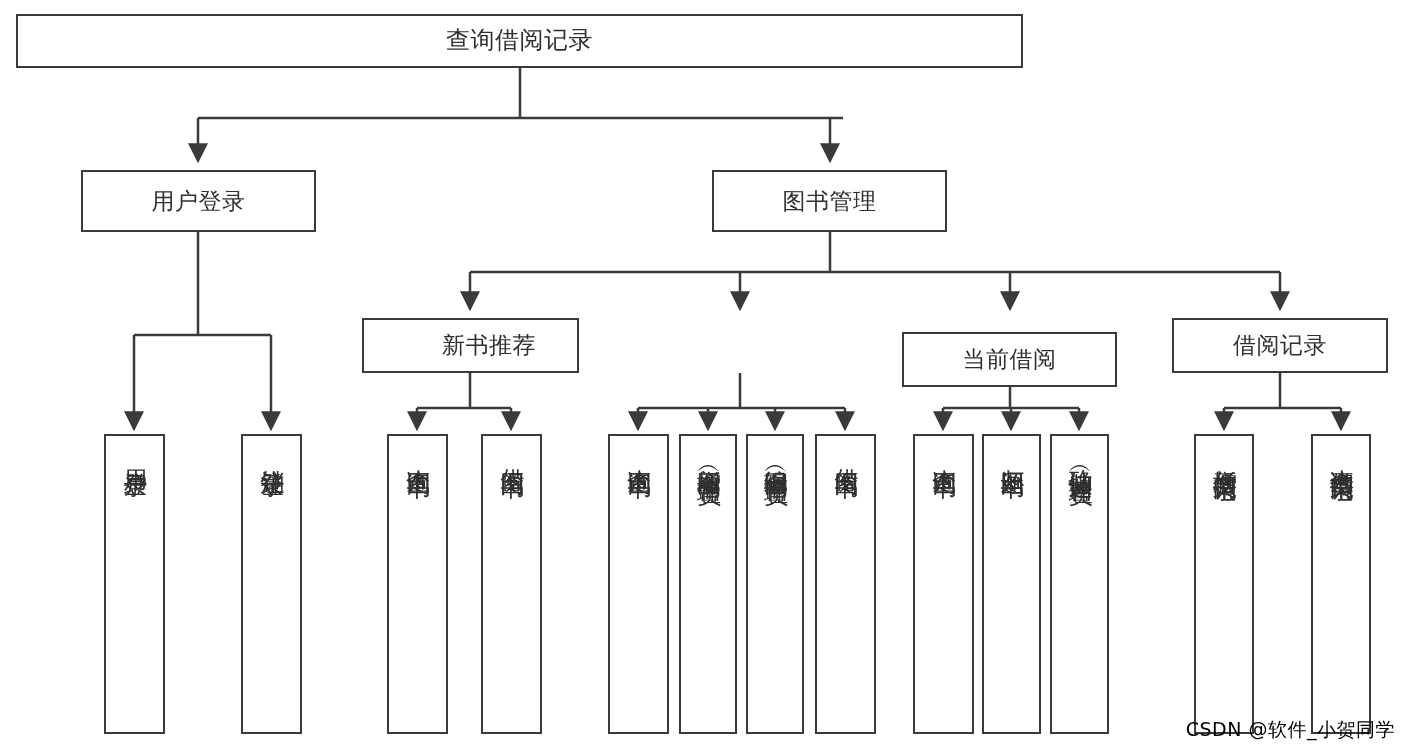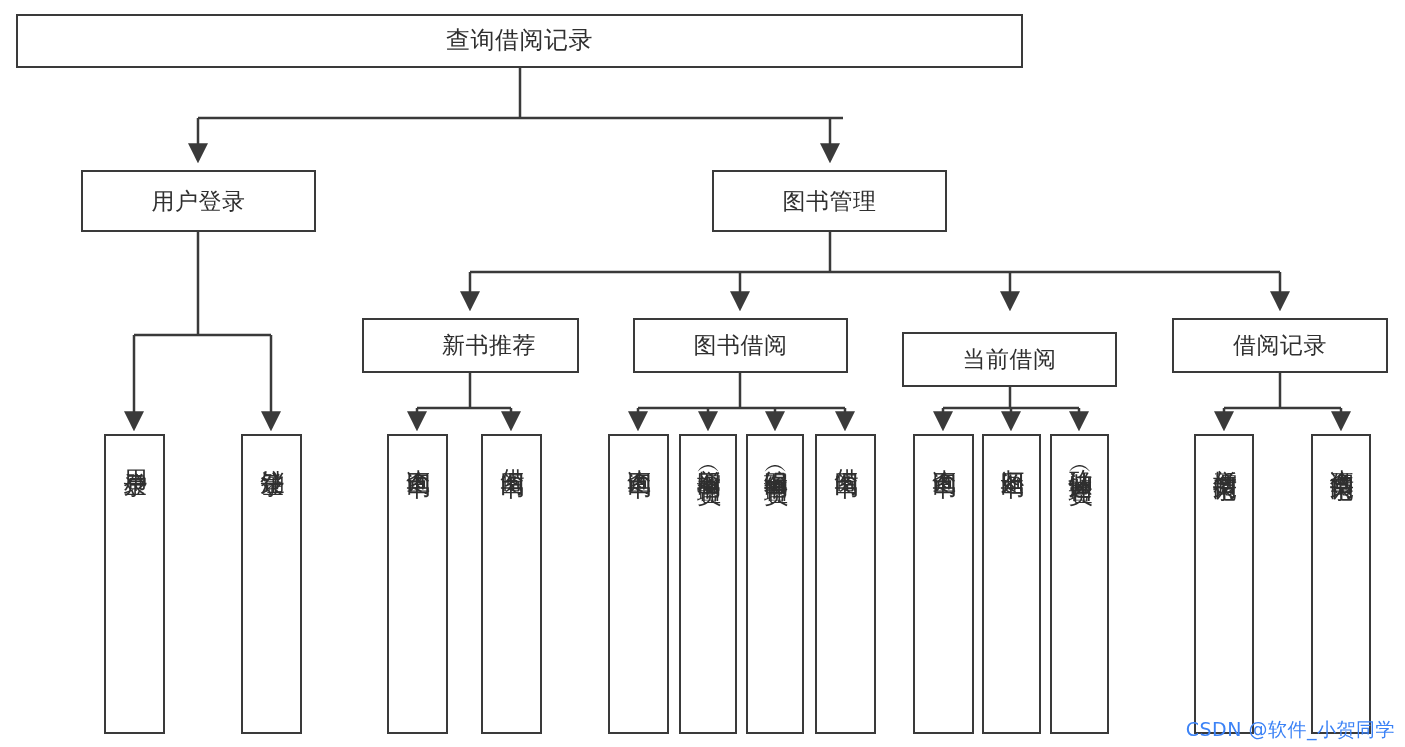--- a/index.html
+++ b/index.html
@@ -57,21 +57,21 @@
     line-height: 1.08;
     letter-spacing: 2px;
     white-space: nowrap;
     text-align: start;
   }
   .watermark {
     position: absolute;
     right: 10px;
     bottom: 4px;
     font-size: 19px;
-    color: #3b82f6;
+    color: #000000;
     white-space: nowrap;
     letter-spacing: 0.5px;
   }
 </style>
 </head>
 <body>
 
 <div id="canvas">
 
   <svg class="wires" viewBox="0 0 1405 747">
@@ -131,23 +131,20 @@
   <div class="node lvl2" style="left:81px; top:170px; width:235px; height:62px;">
     <span class="lbl">用户登录</span>
   </div>
   <div class="node lvl2" style="left:712px; top:170px; width:235px; height:62px;justify-content:center;">
     <span class="lbl">图书管理</span>
   </div>
 
   <div class="node lvl3" style="left:362px; top:318px; width:217px; height:55px;padding-left:37px;">
     <span class="lbl">新书推荐</span>
   </div>
-  <div class="node lvl3" style="left:633px; top:318px; width:215px; height:55px;">
-    <span class="lbl">图书借阅</span>
-  </div>
   <div class="node lvl3" style="left:902px; top:332px; width:215px; height:55px;">
     <span class="lbl">当前借阅</span>
   </div>
   <div class="node lvl3" style="left:1172px; top:318px; width:216px; height:55px;align-items:center;">
     <span class="lbl">借阅记录</span>
   </div>
 
   <div class="node leaf" style="left:104px; top:434px; width:61px; height:300px;">
     <span class="lbl">用户登录</span>
   </div>

